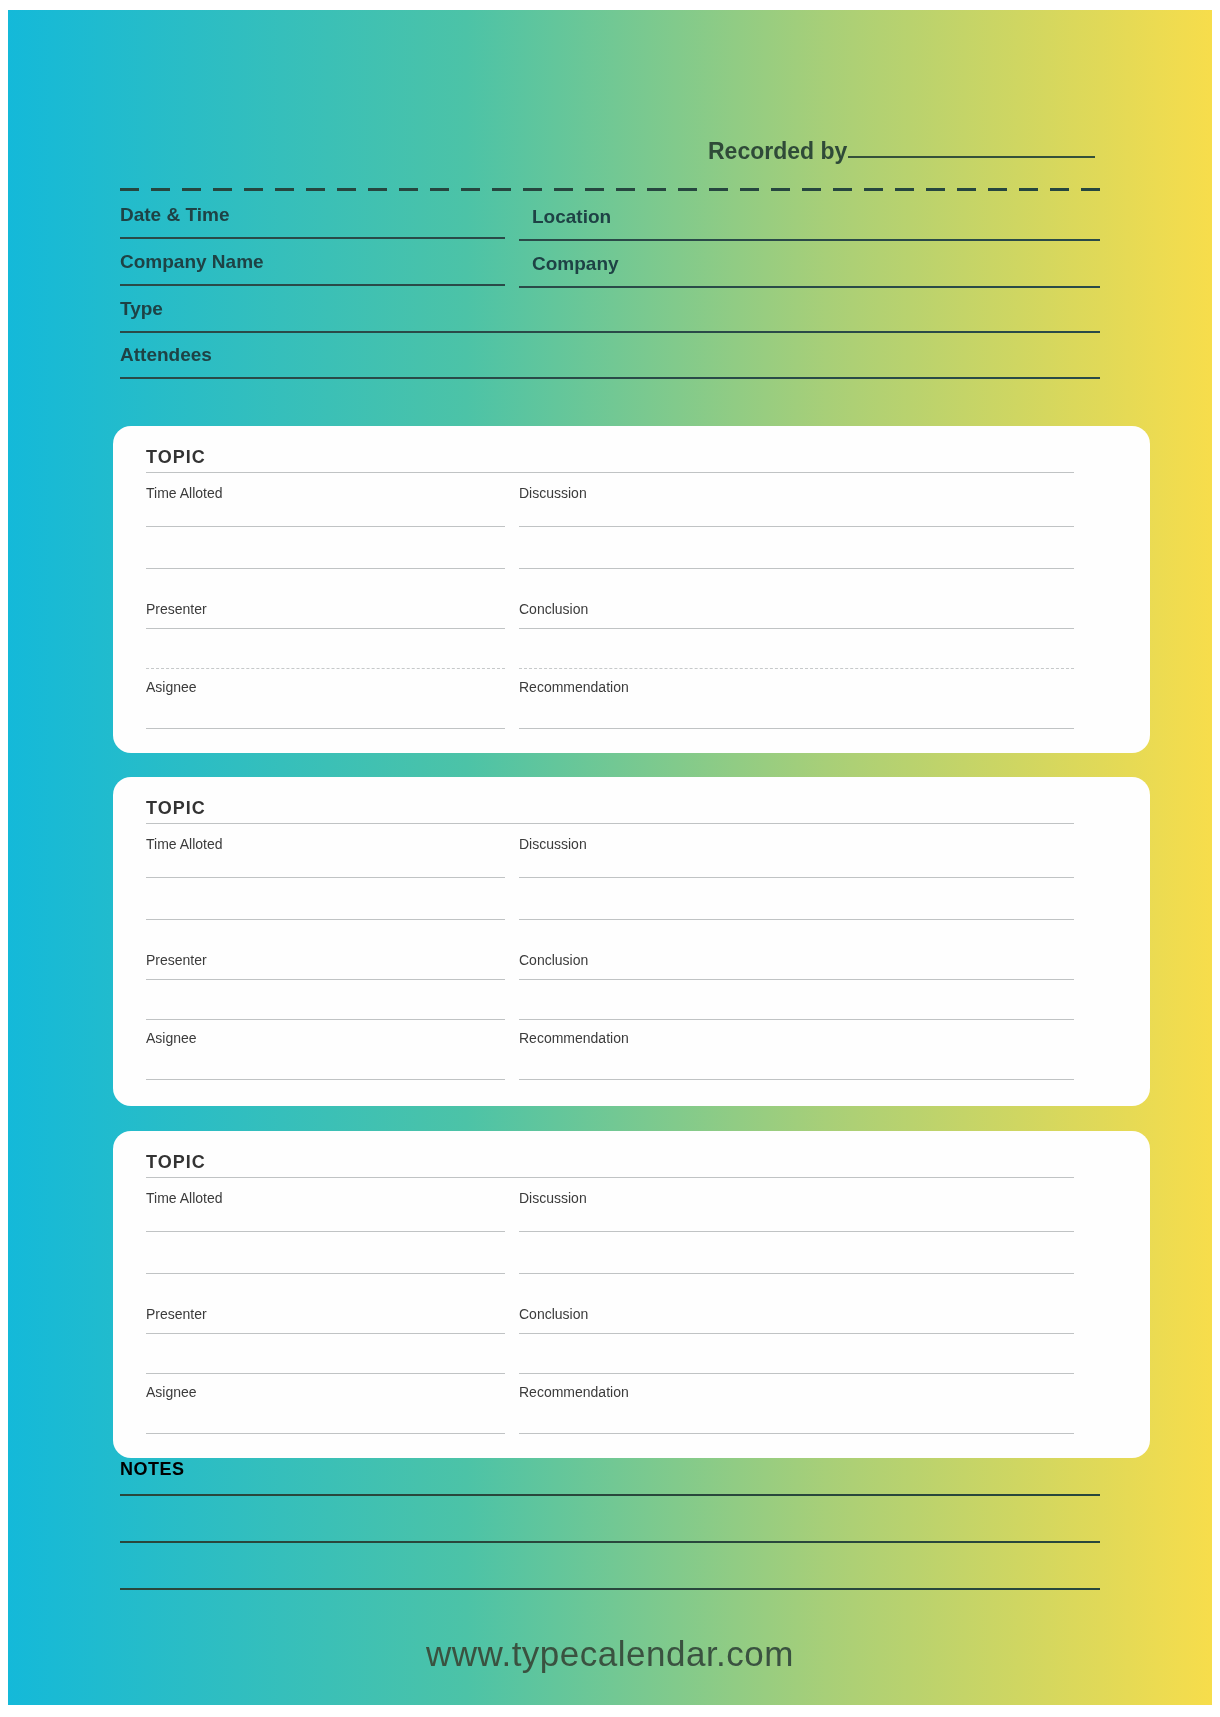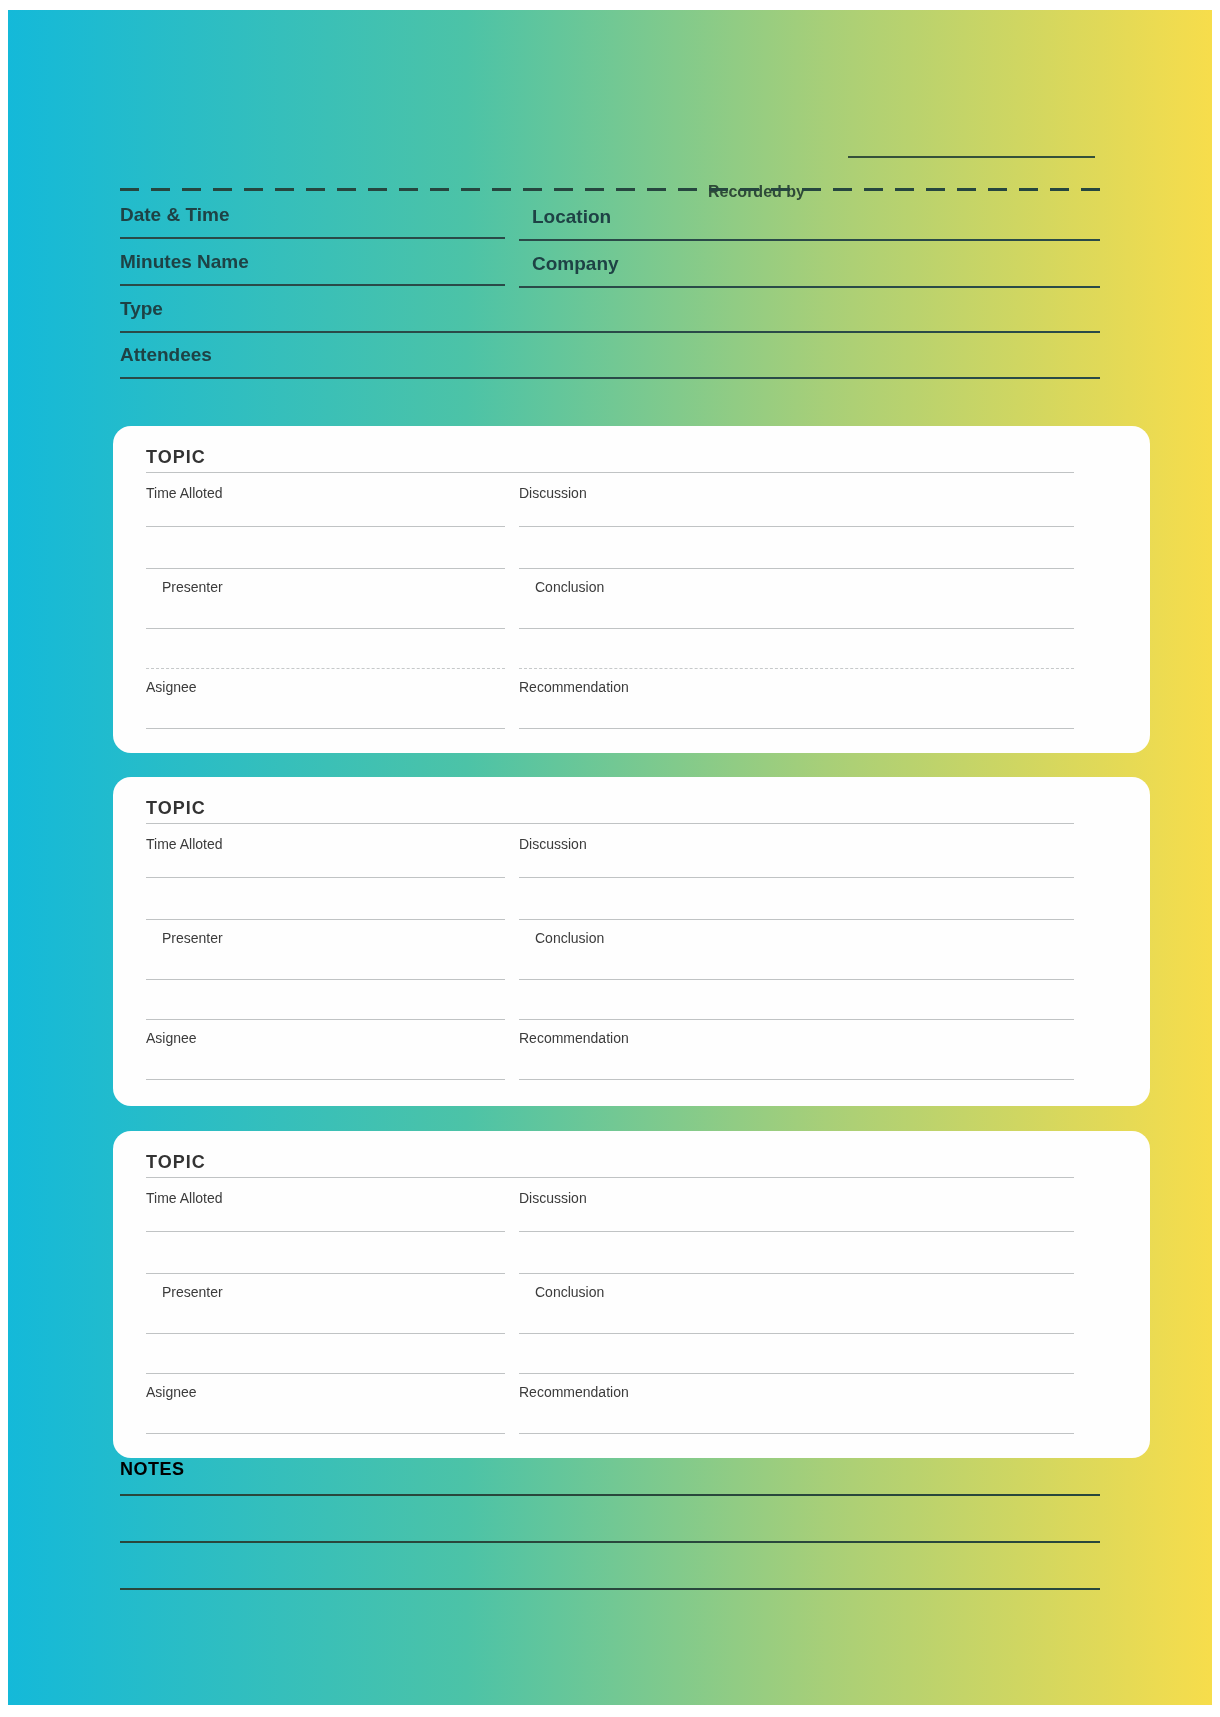--- a/index.html
+++ b/index.html
@@ -27,25 +27,24 @@
     left: 118px; top: 70px;
     font-size: 70px;
     font-weight: 500;
     letter-spacing: 0px;
     color: #323a38;
     line-height: 1;
   }
 
   .recorded-by {
     left: 708px; top: 140px;
-    font-size: 16px;
+    font-size: 23px;
     font-weight: 600;
     color: #2f4a38;
     line-height: 1;
-    margin-top: 44px;
   }
   .recorded-line {
     left: 848px; top: 156px;
     width: 247px; height: 0;
     border-top: 2px solid #35503a;
   }
 
   .dashed-divider {
     left: 120px; top: 188px;
     width: 980px; height: 3px;
@@ -98,21 +97,21 @@
   }
   .col-l { left: 33px; }
   .col-r { left: 406px; }
   .w-topic { width: 928px; }
   .w-l { width: 359px; }
   .w-r { width: 555px; }
   .y-topic-line { top: 46px; }
   .y-rowA { top: 60px; }
   .y-rowA-line { top: 100px; }
   .y-mid1 { top: 142px; }
-  .y-rowB { top: 154px; margin-left: 16px; }
+  .y-rowB { top: 176px; }
   .y-rowB-line { top: 202px; }
   .y-mid2 { top: 242px; }
   .y-rowC { top: 254px; }
   .y-rowC-line { top: 302px; }
 
   .notes-label {
     left: 120px; top: 1460px;
     font-size: 18px;
     font-weight: 700;
     letter-spacing: 0.5px;
@@ -143,21 +142,21 @@
 
   <div class="abs recorded-by">Recorded by</div>
   <div class="abs recorded-line"></div>
   <div class="abs dashed-divider"></div>
 
   <div class="abs field-label" style="left:120px; top:205px;">Date &amp; Time</div>
   <div class="abs field-label" style="left:532px; top:207px;">Location</div>
   <div class="abs field-line" style="left:120px; top:237px; width:385px;"></div>
   <div class="abs field-line" style="left:519px; top:239px; width:581px;"></div>
 
-  <div class="abs field-label" style="left:120px; top:252px;">Minutes Name</div>
+  <div class="abs field-label" style="left:120px; top:252px;">Company Name</div>
   <div class="abs field-label" style="left:532px; top:254px;">Company</div>
   <div class="abs field-line" style="left:120px; top:284px; width:385px;"></div>
   <div class="abs field-line" style="left:519px; top:286px; width:581px;"></div>
 
   <div class="abs field-label" style="left:120px; top:299px;">Type</div>
   <div class="abs field-line" style="left:120px; top:331px; width:980px;"></div>
 
   <div class="abs field-label" style="left:120px; top:345px;">Attendees</div>
   <div class="abs field-line" style="left:120px; top:377px; width:980px;"></div>
 
@@ -222,13 +221,14 @@
     <div class="abs card-label col-r y-rowC">Recommendation</div>
     <div class="abs card-line w-l col-l y-rowC-line"></div>
     <div class="abs card-line w-r col-r y-rowC-line"></div>
   </div>
 
   <div class="abs notes-label">NOTES</div>
   <div class="abs notes-line" style="top:1494px;"></div>
   <div class="abs notes-line" style="top:1541px;"></div>
   <div class="abs notes-line" style="top:1588px;"></div>
 
+  <div class="abs footer-url">www.typecalendar.com</div>
 </div>
 
 </body></html>

